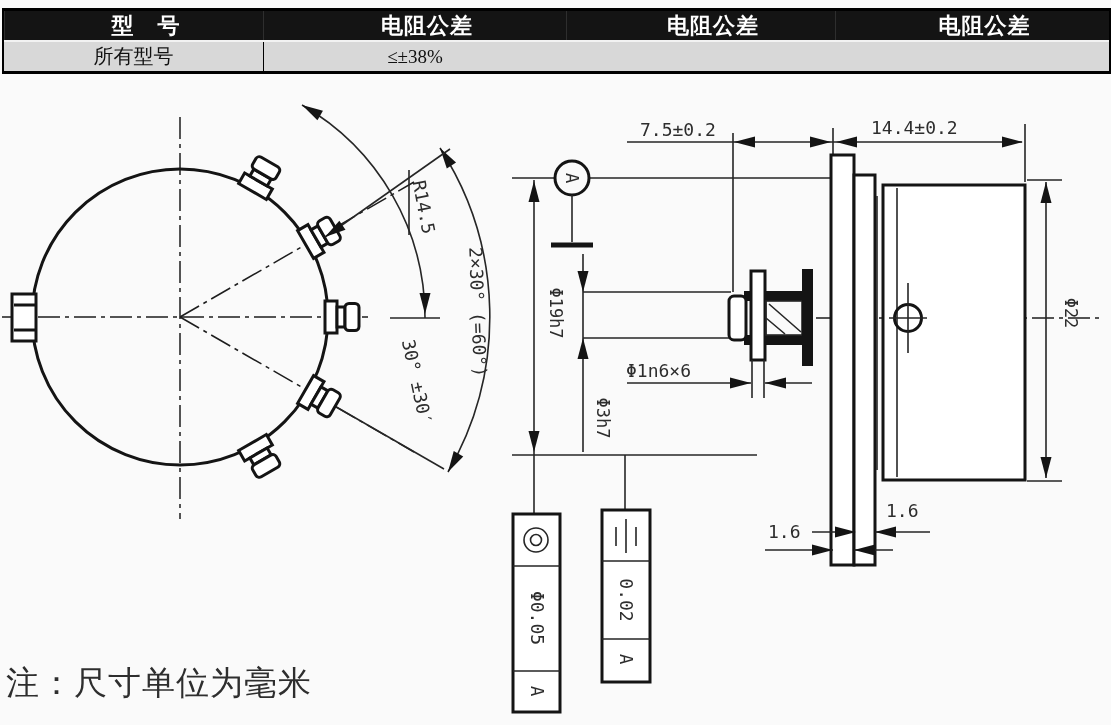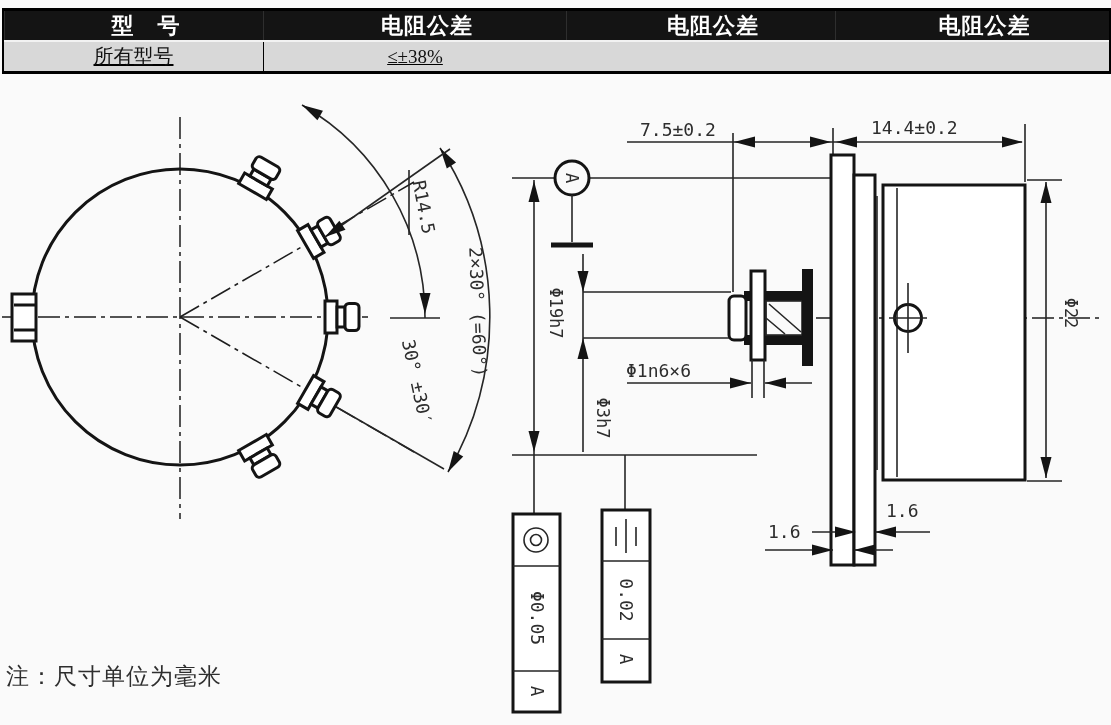--- a/index.html
+++ b/index.html
@@ -10,34 +10,34 @@
   }
   .page{position:absolute;inset:0;}
   
   .spec-table{
     position:absolute;left:2px;top:8px;width:1105px;z-index:3;
     border:2px solid #000;border-top-width:3px;border-bottom-width:3px;
     background:#fff;
   }
   .trow{display:grid;grid-template-columns:259px 303px 269px 1fr;}
   .trow.head{background:#141414;}
-  .trow.vals{background:#d8d8d8;border-top:2px solid #f2f2f2;text-decoration:underline;}
+  .trow.vals{background:#d8d8d8;border-top:2px solid #f2f2f2;}
   .cell{
     height:29px;display:flex;align-items:center;justify-content:center;
     border-left:1px solid #000;overflow:hidden;white-space:nowrap;
   }
   .trow .cell:first-child{border-left:none;}
   .trow.head .cell{border-left:1px solid #2e2e2e;color:#fff;font-weight:bold;
     font-size:22px;letter-spacing:1px;padding-left:24px;}
   .trow.vals .cell{color:#111;font-size:20px;}
   .trow.vals .cell.serif{font-family:"Liberation Serif", serif;font-size:19px;}
   
   .note{
     position:absolute;left:6px;top:661px;z-index:3;
-    font-size:23px;color:#2e2e2e;letter-spacing:1px;
+    font-size:33px;color:#2e2e2e;letter-spacing:1px;
   }
   
   svg{position:absolute;left:0;top:0;z-index:1;}
   .ol{fill:none;stroke:#141414;stroke-width:3;}
   .ol2{fill:#fff;stroke:#141414;stroke-width:3;}
   .thin{fill:none;stroke:#262626;stroke-width:1.6;}
   .cl{fill:none;stroke:#1d1d1d;stroke-width:1.5;stroke-dasharray:22 5 4 5;}
   .dim{font-family:"DejaVu Sans Mono", monospace;font-size:18px;fill:#2d2d2d;}
   .dim.small{font-size:17px;}
 </style>

